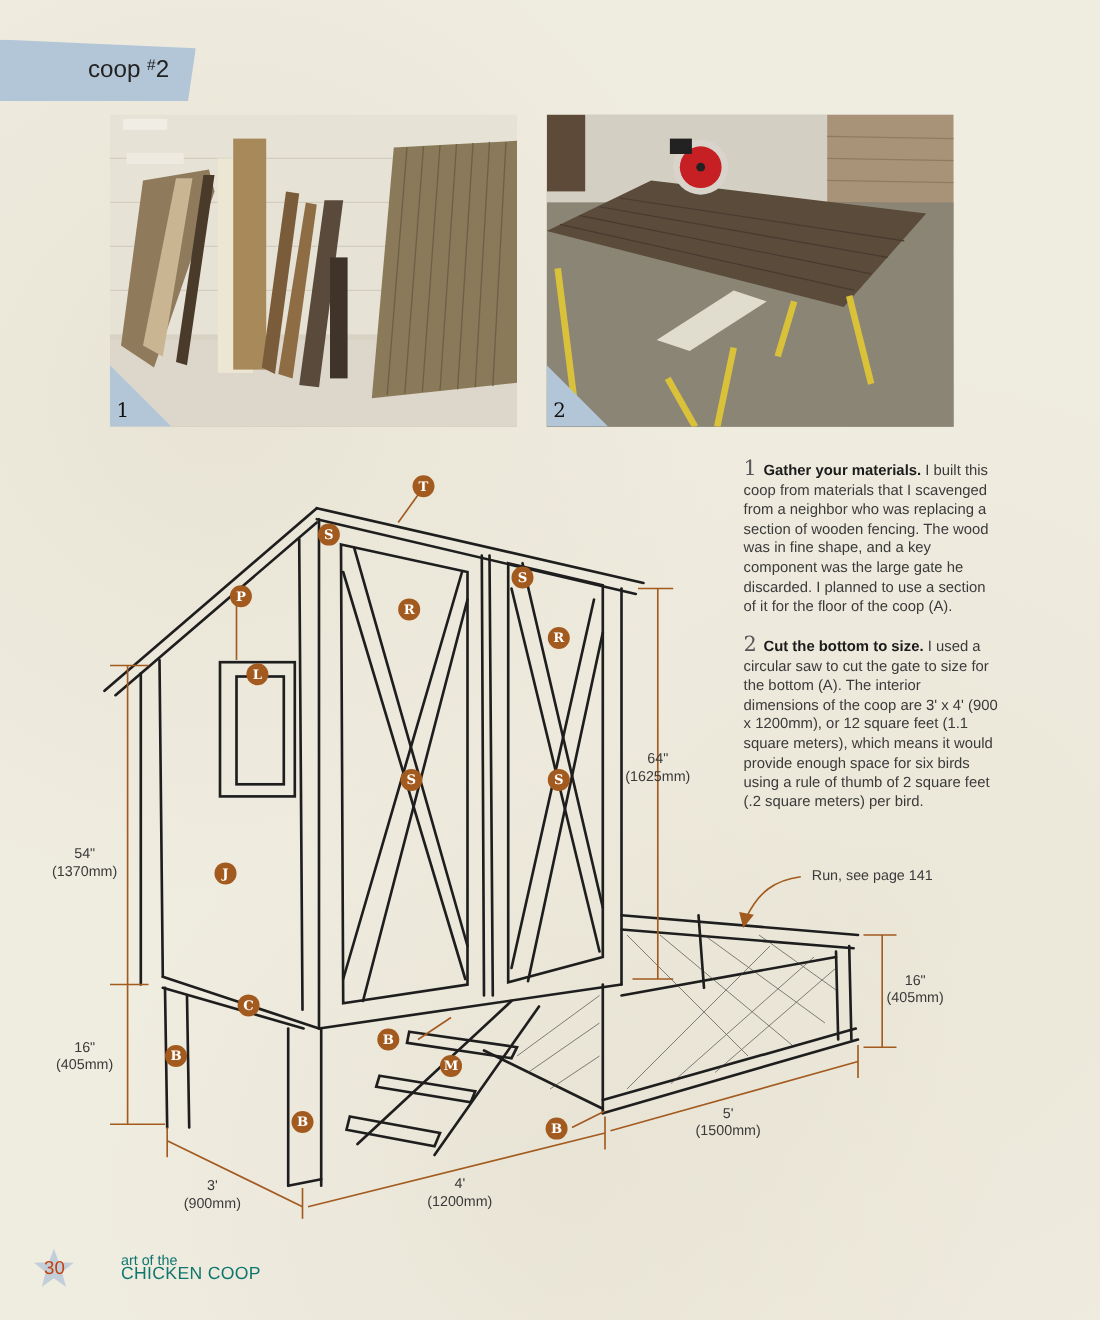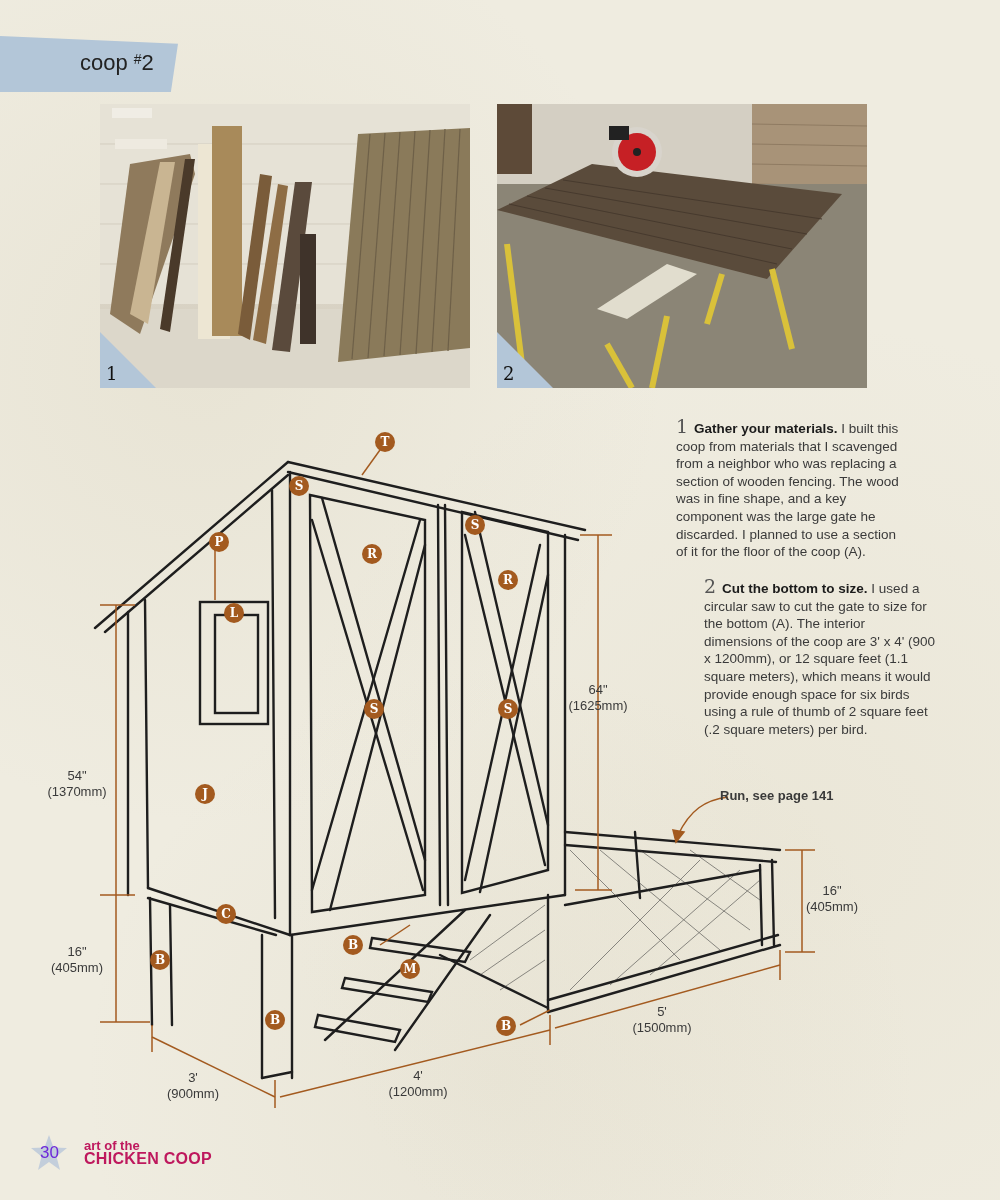--- a/index.html
+++ b/index.html
@@ -34,28 +34,28 @@
   }
   .photo-num {
     position:absolute; left:6px; bottom:4px; font-size:18px; color:#111;
     font-family:"DejaVu Serif", serif;
   }
 
   .step { position:absolute; left:676px; width:232px; font-size:13.5px; line-height:17.6px; color:#3a3a3a; }
   .step .n { font-family:"DejaVu Serif", serif; font-size:19px; color:#555; margin-right:6px; }
   .step .h { font-weight:bold; color:#1b1b1b; }
   .step1 { top:418px; }
-  .step2 { top:578px;margin-left:28px; }
+  .step2 { top:578px; }
 
   .dim { position:absolute; font-size:13px; line-height:16px; color:#3a3a3a; text-align:center; }
   .callout { position:absolute; font-size:13px; color:#3a3a3a; }
 
   .footer-star { position:absolute; left:30px; top:1134px; width:38px; height:38px; }
-  .footer-num { position:absolute; left:40px; top:1143px; font-size:17px; color:#6d28d9; }
-  .footer-title { position:absolute; left:84px; top:1139px; font-size:13px; line-height:13px; color:#be185d; font-weight:bold; }
+  .footer-num { position:absolute; left:40px; top:1143px; font-size:17px; color:#c2410c; }
+  .footer-title { position:absolute; left:110px; top:1139px; font-size:13px; line-height:13px; color:#0f766e; font-weight:normal; }
   .footer-title .l2 { font-size:16px; letter-spacing:0.3px; }
 
   .diagram { position:absolute; left:0; top:0; width:1000px; height:1200px; }
   .lbl { position:absolute; width:20px; height:20px; border-radius:50%; background:#a35a1f;
     color:#fff; font-family:"DejaVu Serif", serif; font-weight:bold; font-size:12px;
     text-align:center; line-height:20px; }
 </style>
 </head>
 <body>
 
@@ -282,21 +282,21 @@
   <div>(900mm)</div>
 </div>
 <div class="dim" style="left:380px;top:1068px;width:76px;">
   <div>4'</div>
   <div>(1200mm)</div>
 </div>
 <div class="dim" style="left:624px;top:1004px;width:76px;">
   <div>5'</div>
   <div>(1500mm)</div>
 </div>
-<div class="callout" style="left:720px;top:788px;font-weight:bold;">Run, see page 141</div>
+<div class="callout" style="left:738px;top:788px;">Run, see page 141</div>
 
 <svg class="footer-star" viewBox="0 0 38 38">
   <polygon points="19,1 23.5,13.5 37,14 26.5,22.5 30,36 19,28 8,36 11.5,22.5 1,14 14.5,13.5" fill="#c3cedb"></polygon>
 </svg>
 <div class="footer-num">30</div>
 <div class="footer-title">
   <div>art of the</div>
   <div class="l2">CHICKEN COOP</div>
 </div>
 

